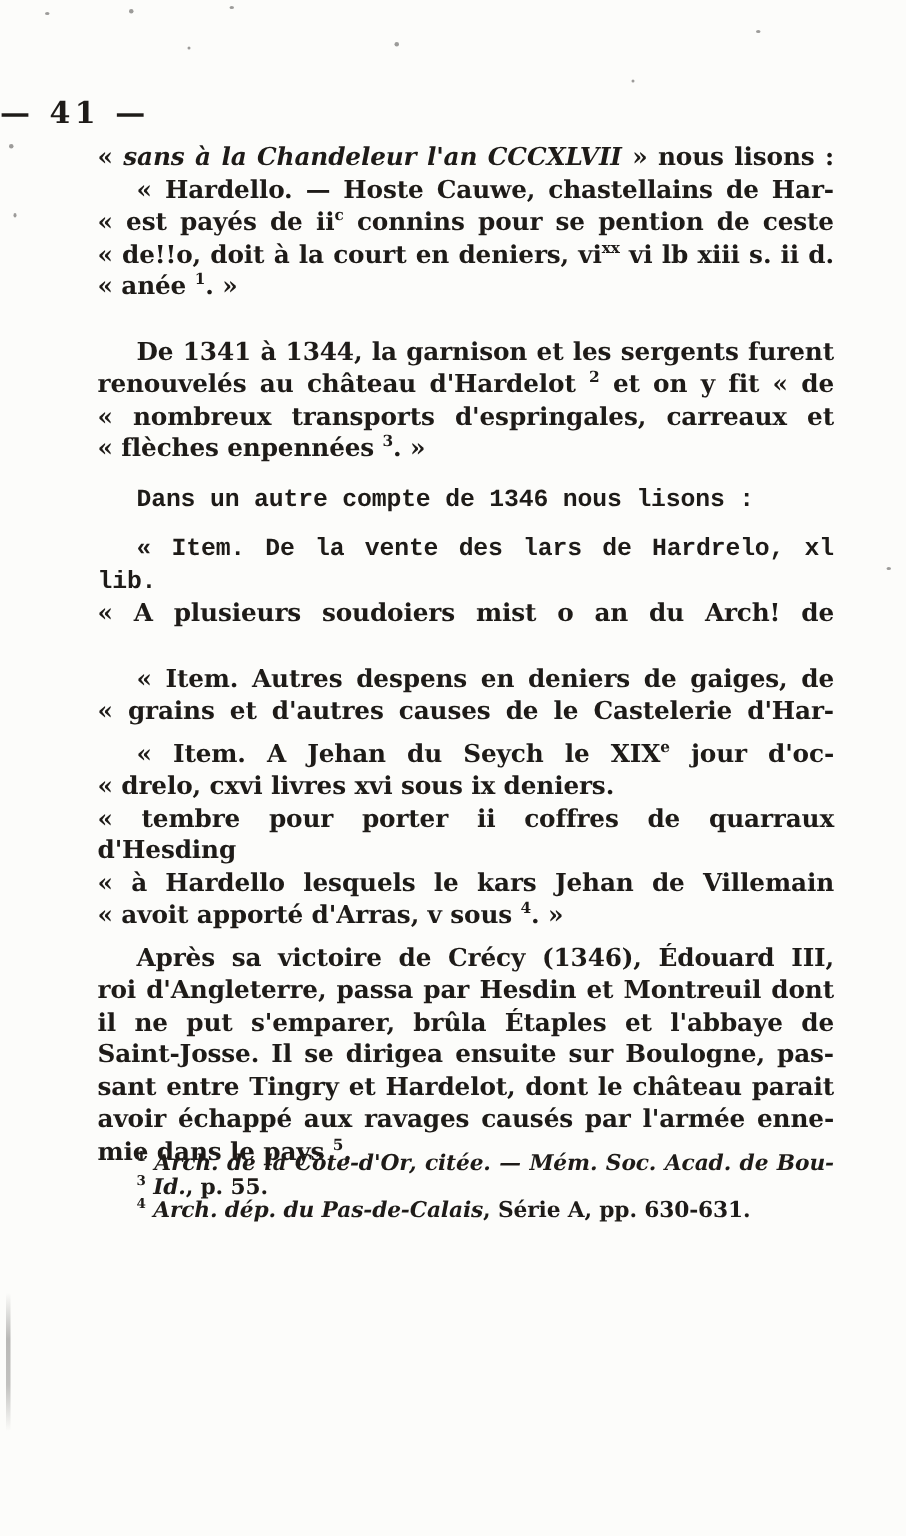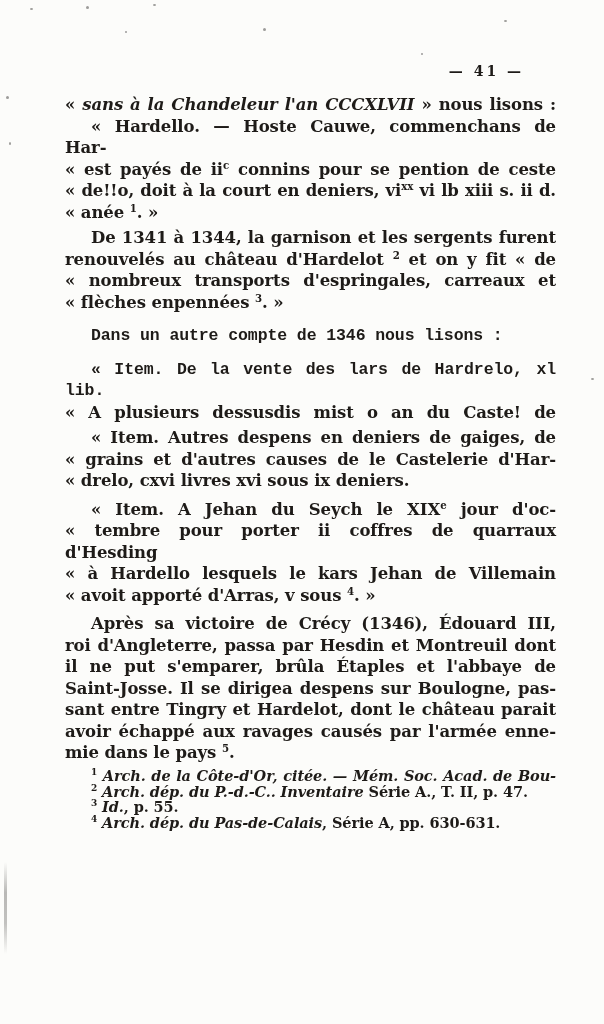--- a/index.html
+++ b/index.html
@@ -4,83 +4,82 @@
 <style>
   html, body { margin:0; padding:0; }
   body {
     width:604px; height:1024px; position:relative; overflow:hidden;
     background:#fcfcfa;
     font-family:"DejaVu Serif","Liberation Serif",serif;
     color:#1e1b18;
   }
   .page-header {
     position:absolute; top:63px; left:0; width:524px;
-    text-align:right; font-weight:700; font-size:14px; letter-spacing:3px;
+    text-align:left; font-weight:700; font-size:20px; letter-spacing:3px;
   }
   .body-text {
     position:absolute; left:65px; top:94px; width:491px;
     font-size:16.5px; font-weight:700; line-height:21.5px;
     letter-spacing:-0.1px;
   }
   .footnotes {
     position:absolute; left:65px; top:768px; width:491px;
     font-size:14.5px; font-weight:700; line-height:15.5px;
     letter-spacing:-0.1px;
   }
   .line { min-height:1em; }
   .line.just { text-align:justify; text-align-last:justify; }
   .line.ind { text-indent:26px; }
-  .line.gs { margin-top:4px; }
+  .line.gs { margin-top:22px; }
   .line.gm { margin-top:7px; }
   .line.gl { margin-top:12px;font-family:Liberation Mono, monospace; }
   em { font-style:italic; }
   sup { font-size:62%; line-height:0; vertical-align:super; }
   .speck { position:absolute; background:rgba(40,38,35,0.45); border-radius:50%; }
   .streak {
     position:absolute; left:4px; top:862px; width:3px; height:92px;
     background:linear-gradient(to bottom, rgba(0,0,0,0), rgba(60,58,55,0.35), rgba(60,58,55,0.3), rgba(0,0,0,0));
   }
 </style>
 </head>
 <body style="background: rgb(252, 252, 250); color: rgb(30, 27, 24);">
 
 <div class="page-header">— 41 —</div>
 
 <div class="body-text">
     <div class="line just">« <em>sans à la Chandeleur l'an CCCXLVII</em> » nous lisons :</div>
-    <div class="line just ind">« Hardello. — Hoste Cauwe, commenchans de Har-</div>
+    <div class="line just ind">« Hardello. — Hoste Cauwe, chastellains de Har-</div>
     <div class="line just">« est payés de ii<sup>c</sup> connins pour se pention de ceste</div>
     <div class="line just">« de!!o, doit à la court en deniers, vi<sup>xx</sup> vi lb xiii s. ii d.</div>
     <div class="line">« anée <sup>1</sup>. »</div>
     <div class="line just ind gs">De 1341 à 1344, la garnison et les sergents furent</div>
     <div class="line just">renouvelés au château d'Hardelot <sup>2</sup> et on y fit « de</div>
     <div class="line just">« nombreux transports d'espringales, carreaux et</div>
     <div class="line">« flèches enpennées <sup>3</sup>. »</div>
     <div class="line ind gl">Dans un autre compte de 1346 nous lisons :</div>
     <div class="line just ind gl">« Item. De la vente des lars de Hardrelo, xl lib.</div>
-    <div class="line just">« A plusieurs dessusdis mist o an du Caste! de</div>
+    <div class="line just">« A plusieurs soudoiers mist o an du Arch! de</div>
     <div class="line just ind gs">« Item. Autres despens en deniers de gaiges, de</div>
     <div class="line just">« grains et d'autres causes de le Castelerie d'Har-</div>
+    <div class="line just ind gm">« Item. A Jehan du Seych le XIX<sup>e</sup> jour d'oc-</div>
     <div class="line">« drelo, cxvi livres xvi sous ix deniers.</div>
-    <div class="line just ind gm">« Item. A Jehan du Seych le XIX<sup>e</sup> jour d'oc-</div>
     <div class="line just">« tembre pour porter ii coffres de quarraux d'Hesding</div>
     <div class="line just">« à Hardello lesquels le kars Jehan de Villemain</div>
     <div class="line">« avoit apporté d'Arras, v sous <sup>4</sup>. »</div>
     <div class="line just ind gm">Après sa victoire de Crécy (1346), Édouard III,</div>
     <div class="line just">roi d'Angleterre, passa par Hesdin et Montreuil dont</div>
     <div class="line just">il ne put s'emparer, brûla Étaples et l'abbaye de</div>
-    <div class="line just">Saint-Josse. Il se dirigea despens sur Boulogne, pas-</div>
+    <div class="line just">Saint-Josse. Il se dirigea ensuite sur Boulogne, pas-</div>
     <div class="line just">sant entre Tingry et Hardelot, dont le château parait</div>
     <div class="line just">avoir échappé aux ravages causés par l'armée enne-</div>
     <div class="line">mie dans le pays <sup>5</sup>.</div>
   </div>
 
 <div class="footnotes">
     <div class="line just ind"><sup>1</sup> <em>Arch. de la Côte-d'Or, citée. — Mém. Soc. Acad. de Bou-</em></div>
-    <div class="line ind"><sup>2</sup> <em>Arch. dép. du P.-d.-C.. Inventaire</em> Série A., T. II, p. 47.</div>
     <div class="line ind"><sup>3</sup> <em>Id.</em>, p. 55.</div>
     <div class="line ind"><sup>4</sup> <em>Arch. dép. du Pas-de-Calais</em>, Série A, pp. 630-631.</div>
   </div>
 
 <div class="speck" style="left:30px;top:8px;width:3px;height:2px;"></div>
 <div class="speck" style="left:86px;top:6px;width:3px;height:3px;"></div>
 <div class="speck" style="left:153px;top:4px;width:3px;height:2px;"></div>
 <div class="speck" style="left:263px;top:28px;width:3px;height:3px;"></div>
 <div class="speck" style="left:125px;top:31px;width:2px;height:2px;"></div>
 <div class="speck" style="left:504px;top:20px;width:3px;height:2px;"></div>

